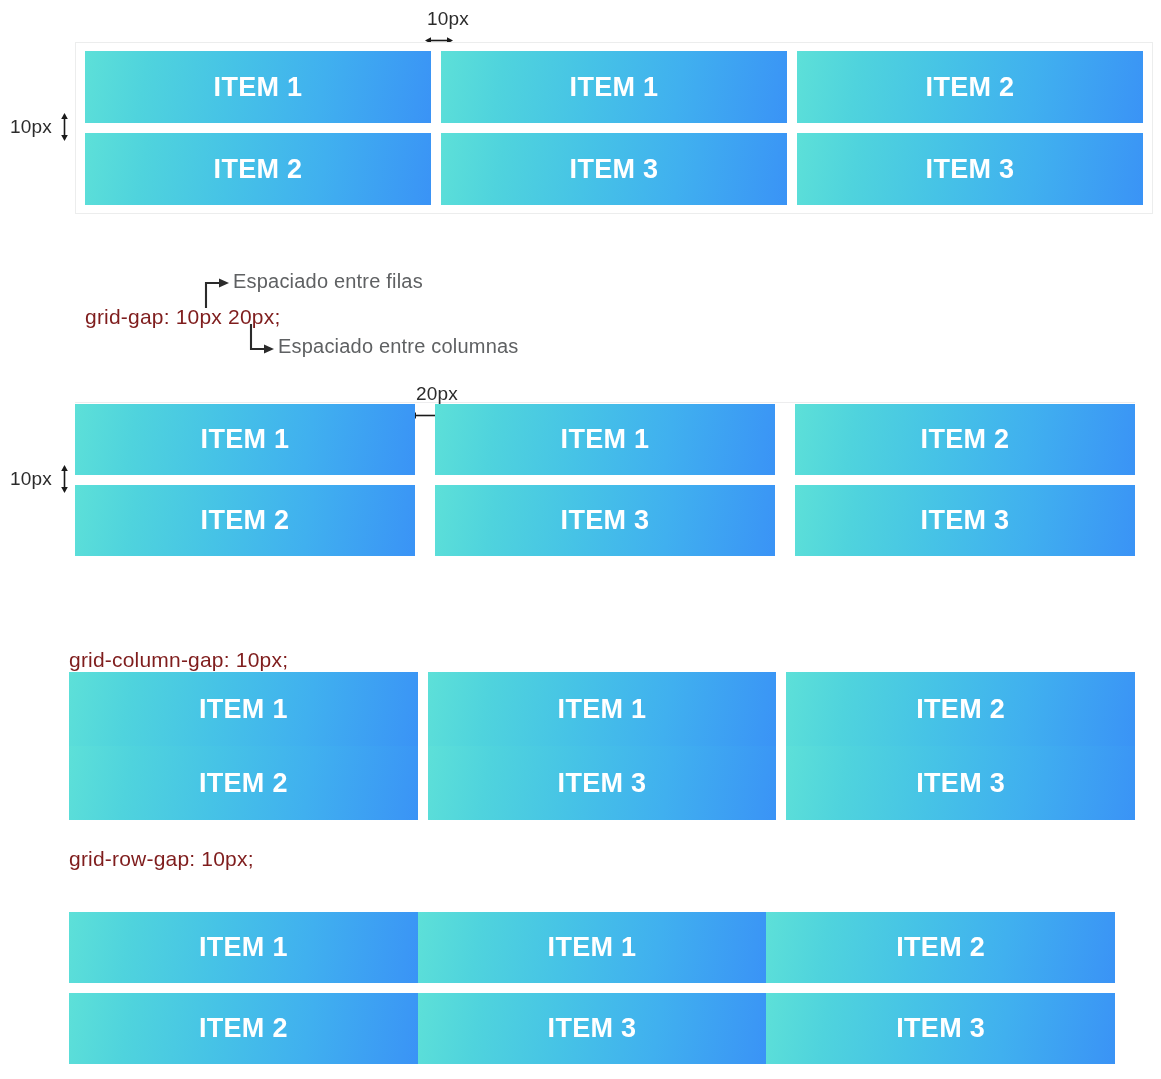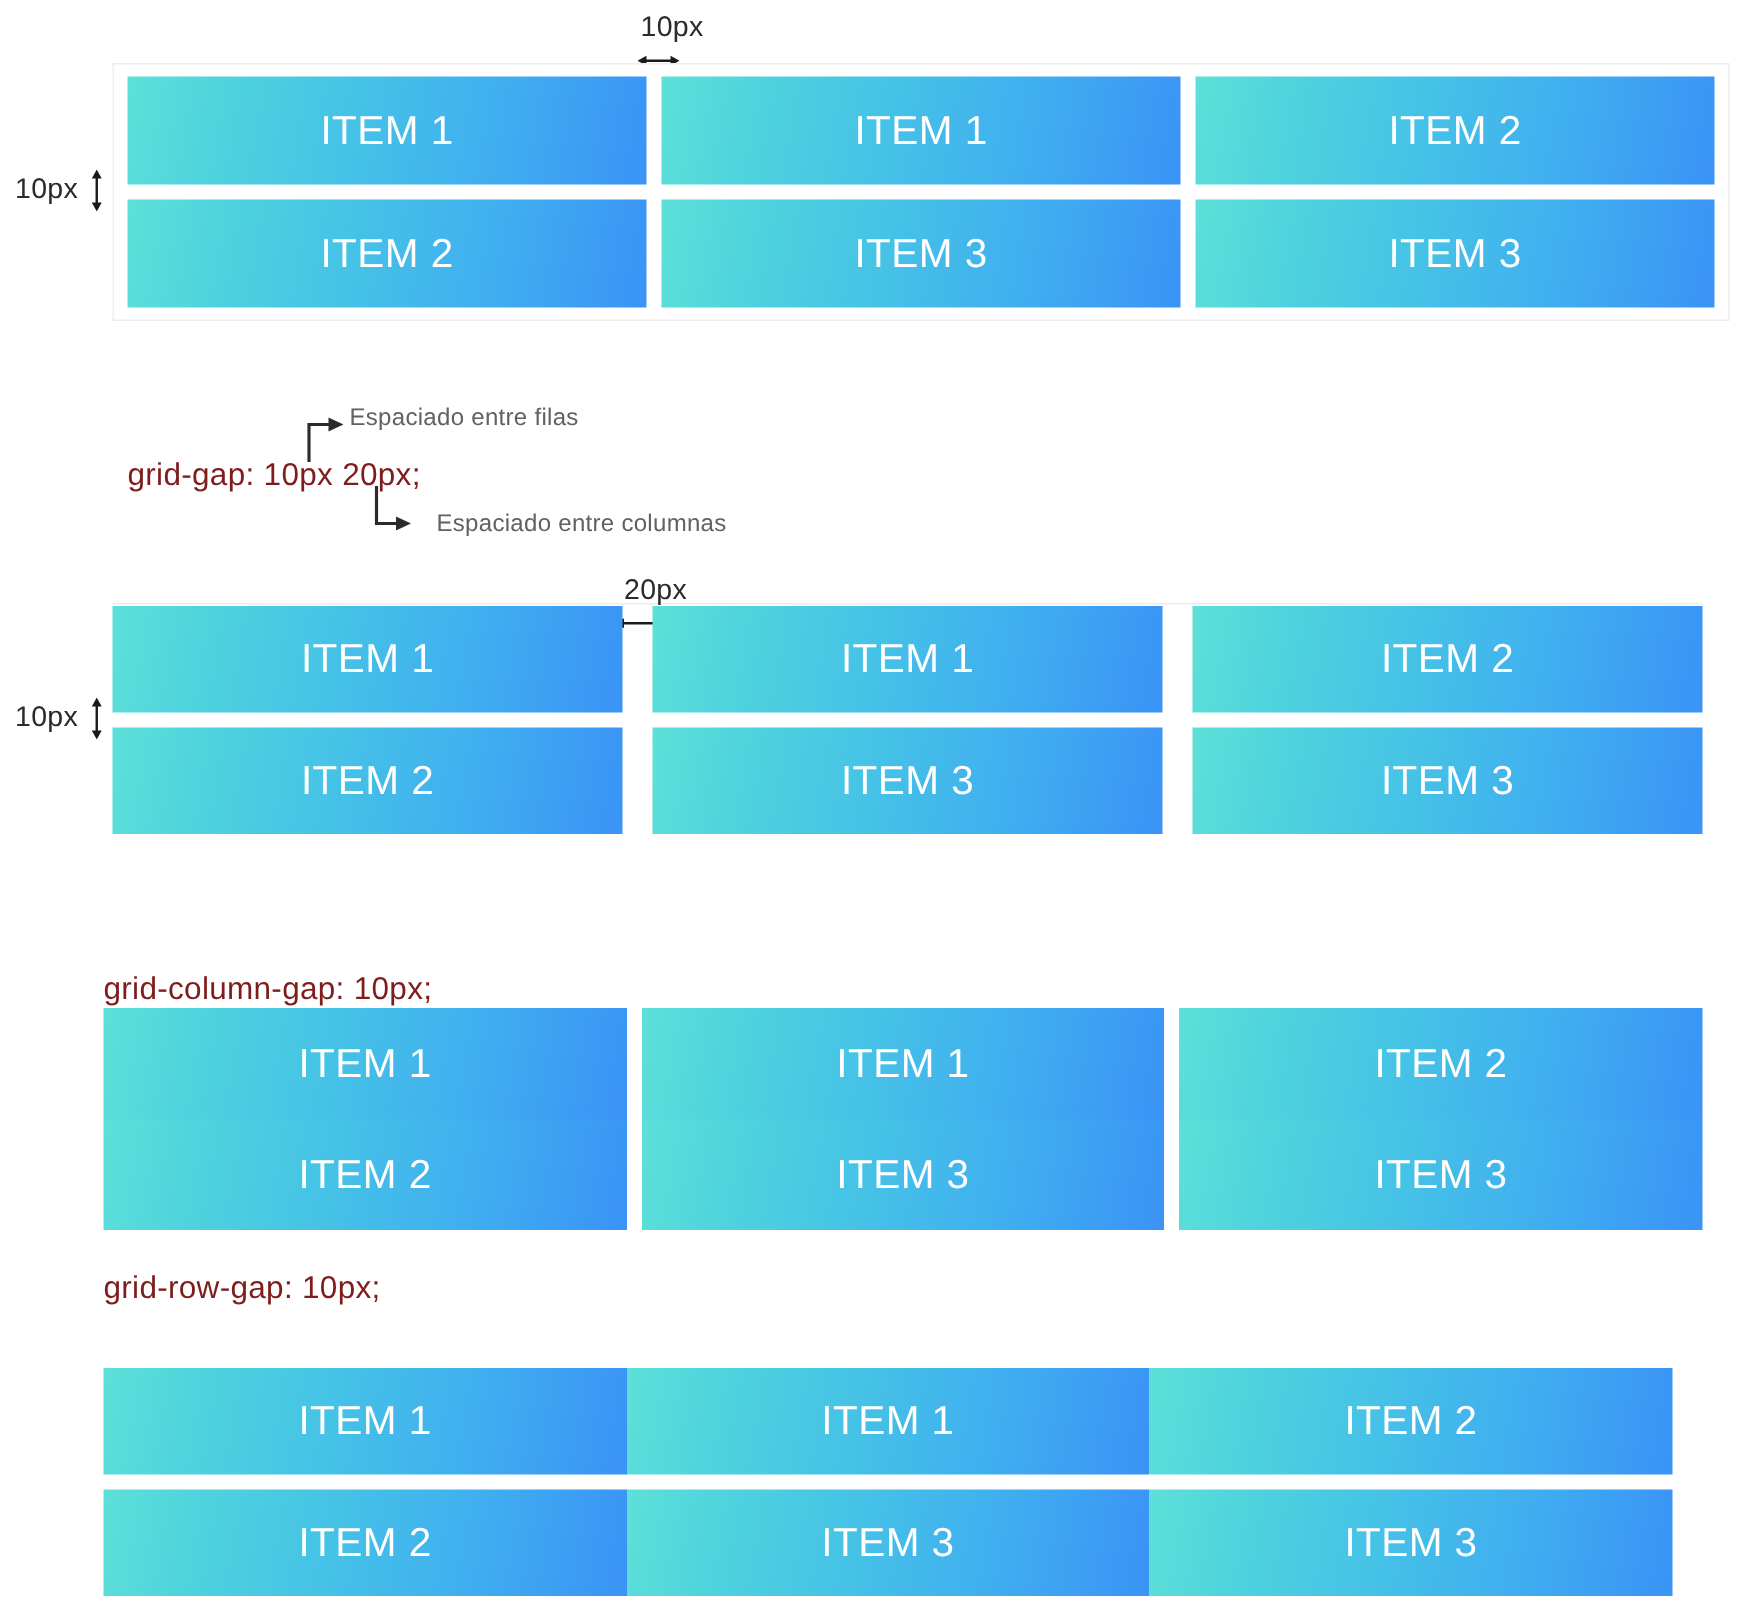--- a/index.html
+++ b/index.html
@@ -17,21 +17,21 @@
   }
 
   
   .abs { position: absolute; }
 
   
   .item {
     background: linear-gradient(100deg, #5de0d8 0%, #4fd3dd 18%, #46c3e6 42%, #40b0ef 68%, #3a93f6 100%);
     color: #ffffff;
     font-size: 27px;
-    font-weight: 400;
+    font-weight: 700;
     letter-spacing: 0.3px;
     display: flex;
     align-items: center;
     justify-content: center;
     line-height: 1;
     box-sizing: border-box;
   }
 
   
   .grid {
@@ -107,21 +107,21 @@
   
   .code-label {
     font-size: 21px;
     color: #7f1d1d;
     white-space: nowrap;
     letter-spacing: 0.2px;
   }
 
   
   .callout {
-    font-size: 16px;
+    font-size: 20px;
     color: #5f6163;
     white-space: nowrap;
     letter-spacing: 0.2px;
   }
 </style>
 </head>
 <body>
 
 <div class="abs" style="left:409px; top:8px; width:60px; text-align:center;">
   <div class="dim-label">10px</div>
@@ -166,21 +166,21 @@
 
 <div class="abs code-label" id="demo2-code" style="left:85px; top:305px;">grid-gap: 10px 20px;</div>
 
 <div class="abs" style="left:248px; top:324px; display:flex; align-items:flex-end;">
   <div>
     <svg width="26" height="34" viewBox="0 0 26 34" aria-hidden="true">
       <path d="M3 0 L3 25 L17 25" fill="none" stroke="#2b2b2b" stroke-width="2.1"></path>
       <polygon points="26,25 16,20.4 16,29.6" fill="#2b2b2b"></polygon>
     </svg>
   </div>
-  <div class="callout" style="margin-left:17px; margin-bottom:4px;">Espaciado entre columnas</div>
+  <div class="callout" style="margin-left:4px; margin-bottom:4px;">Espaciado entre columnas</div>
 </div>
 
 <div class="abs" id="grid-demo-2-rule"></div>
 
 <div class="abs" style="left:398px; top:383px; width:60px; text-align:center;">
   <div class="dim-label">20px</div>
   <div class="arrow-h" style="margin-top:5px; display:flex; justify-content:center;">
     <svg width="36" height="11" viewBox="0 0 36 11" aria-hidden="true">
       <line x1="5" y1="5.5" x2="31" y2="5.5" stroke="#1a1a1a" stroke-width="1.6"></line>
       <polygon points="0,5.5 6,2.2 6,8.8" fill="#1a1a1a"></polygon>

